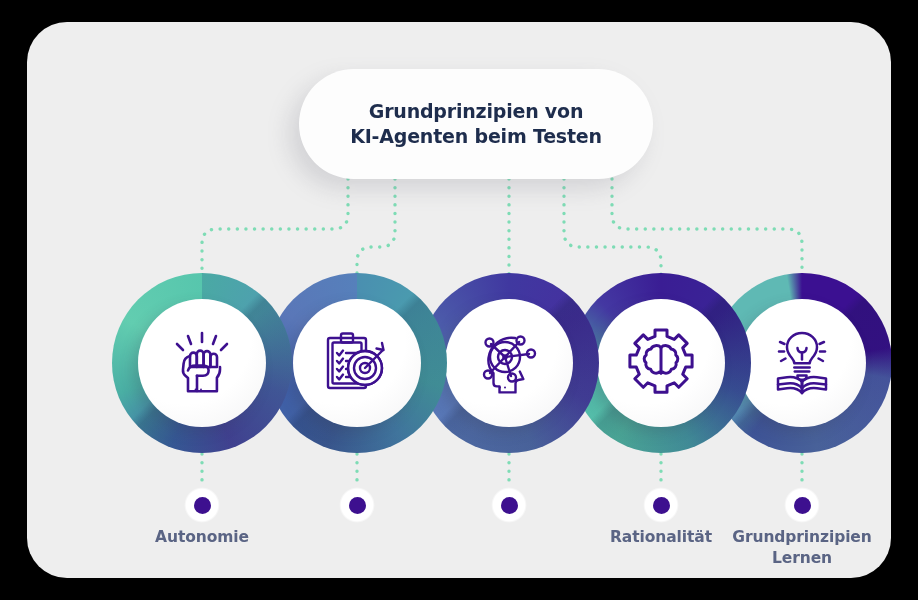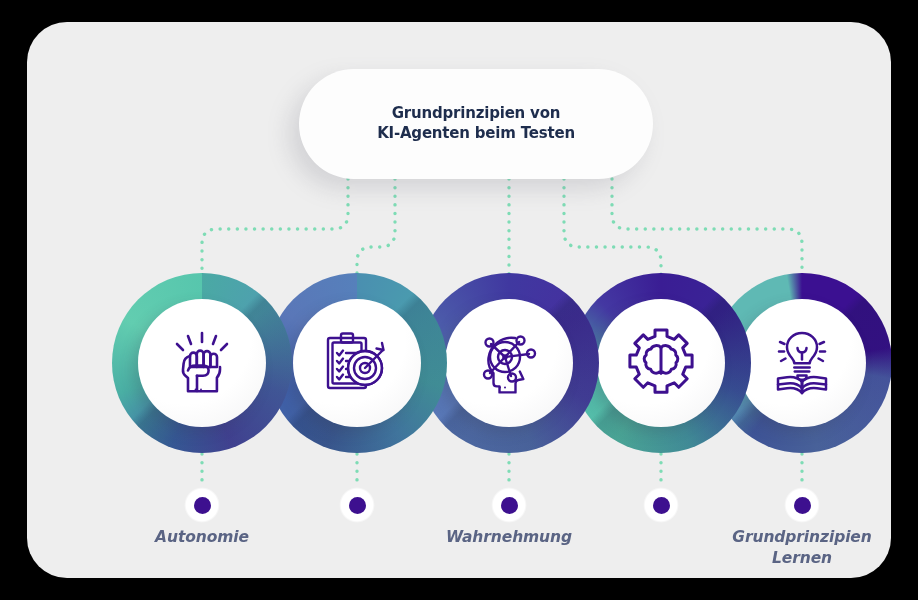--- a/index.html
+++ b/index.html
@@ -42,21 +42,21 @@
     background: #fdfdfd;
     border-radius: 55px;
     box-shadow: -10px 10px 22px rgba(120,120,130,0.22);
     display: flex;
     align-items: center;
     justify-content: center;
     z-index: 40;
   }
   #title-text {
     color: #1e2d4d;
-    font-size: 15px;
+    font-size: 19px;
     font-weight: bold;
     line-height: 1.33;
     text-align: center;
     letter-spacing: -0.2px;
     white-space: pre-line;
   }
 
   
   #connectors {
     position: absolute;
@@ -135,21 +135,20 @@
     top: 505px;
     width: 160px;
     margin-left: -80px;
     text-align: center;
     color: #5a6484;
     font-size: 15.5px;
     font-weight: bold;
     line-height: 1.35;
     letter-spacing: -0.1px;
     z-index: 25;
-    font-style: italic;
   }
 </style>
 </head>
 <body>
 
 <div id="stage">
   <div id="card">
 
     <svg id="connectors" viewBox="0 0 918 600">
       <g fill="none" stroke="#7edcb5" stroke-width="3.4" stroke-linecap="round" stroke-dasharray="0.1 8.5">
@@ -315,18 +314,18 @@
         <i></i>
       </div>
     <div class="pin" style="left:634px">
         <i></i>
       </div>
     <div class="pin" style="left:775px">
         <i></i>
       </div>
 
     <div class="caption" style="left: 175px; white-space: pre-line;">Autonomie</div>
-    <div class="caption" style="left: 482px; white-space: pre-line;">Wahrnehmung</div>
+    <div class="caption" style="left: 634px; white-space: pre-line;">Rationalität</div>
     <div class="caption" style="left: 775px; white-space: pre-line;">Grundprinzipien
 Lernen</div>
 
   </div>
 </div>
 
 </body></html>

